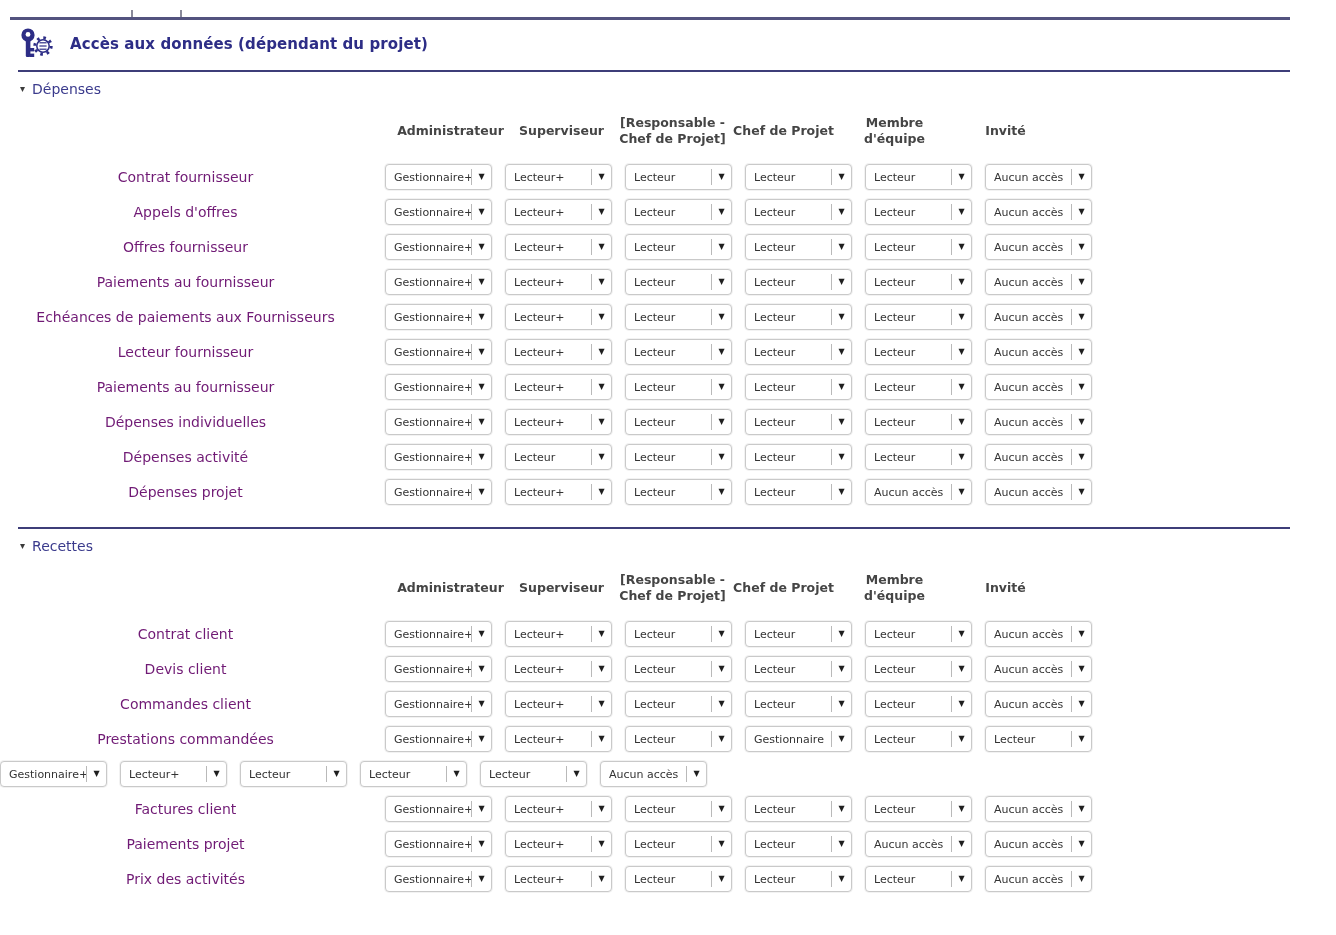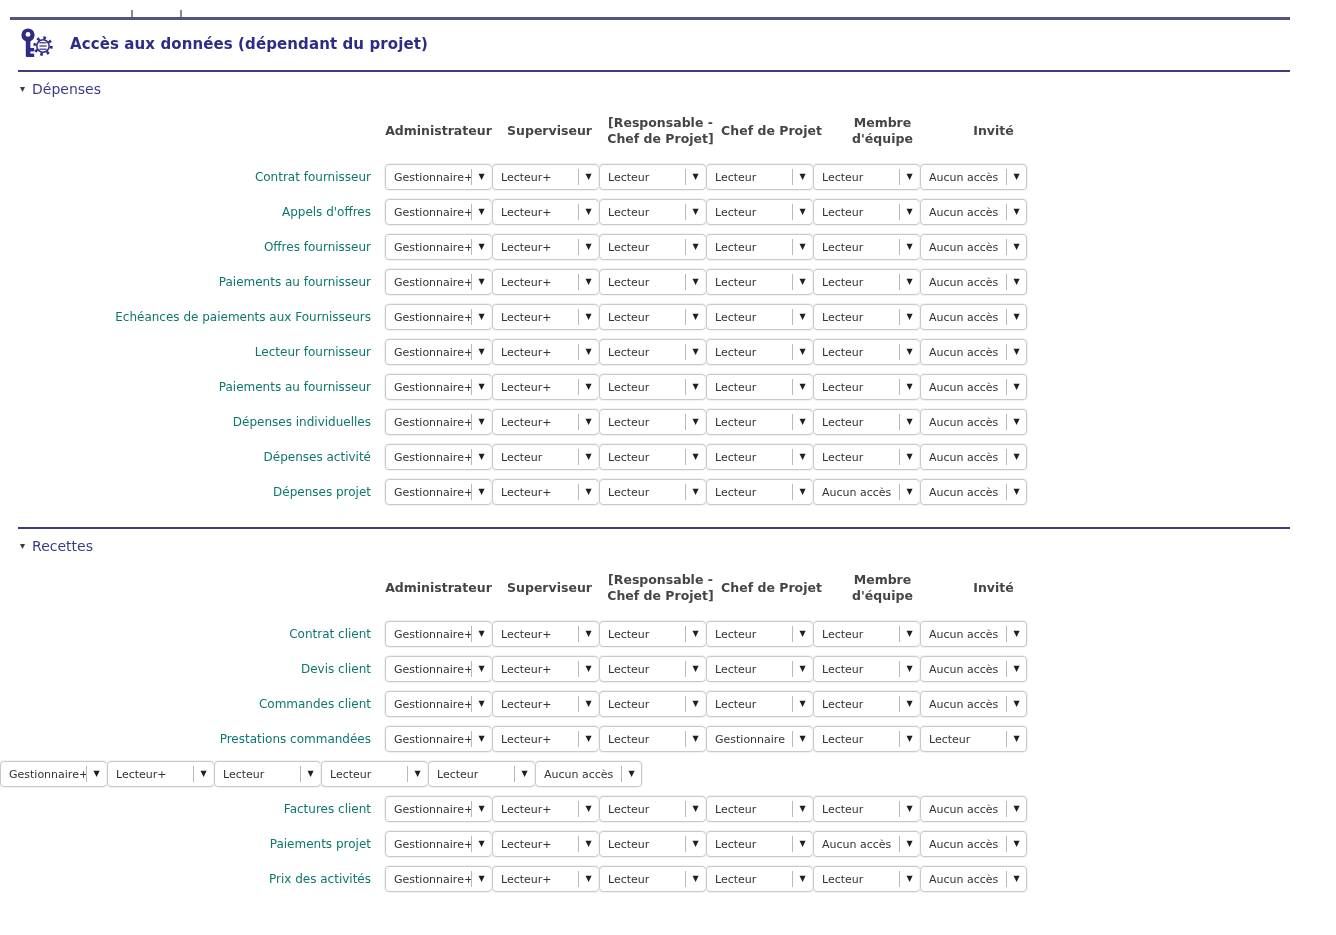--- a/index.html
+++ b/index.html
@@ -20,34 +20,34 @@
 
   .section-rule { height:2px; background:#3d3d79; margin:0 46px 0 18px; }
 
   .section-title {
     display:flex; align-items:center; gap:7px; margin:9px 0 8px 20px;
     color:#3a3a8c; font-size:14px; cursor:pointer; width:max-content;
   }
   .section-title .tri { font-size:10px; color:#3b3b3b; line-height:1; }
 
   .grid { margin-bottom:22px; }
-  .header-row { display:flex; margin-bottom:7px; }
+  .header-row { display:flex; margin-bottom:7px;padding-left:12px; }
   .label-spacer { width:385px; flex:none; }
   .col-headers { display:flex; gap:4px; }
   .col-header {
     width:107px; min-height:52px; display:flex; align-items:center; justify-content:center;
     text-align:center; font-weight:bold; font-size:12.5px; color:#454545; line-height:1.25;
   }
 
   .row { display:flex; align-items:center; height:26px; margin-bottom:9px; }
   .row-label {
-    width:385px; flex:none; text-align:right; padding-right:14px;
-    font-size:12px; color:#0f766e;
+    width:385px; flex:none; text-align:center; padding-right:14px;
+    font-size:14px; color:#701a75;
   }
-  .cells { display:flex; gap:0; }
+  .cells { display:flex; gap:13px; }
   .select {
     width:107px; height:26px; display:flex; align-items:center;
     border:1px solid #c9c9c9; border-radius:4px; background:#fff; cursor:pointer;
     box-shadow:0 0 0 1px #f2f2f2;
   }
   .sel-text {
     flex:1; font-size:11px; color:#333; padding-left:8px; padding-right:1px;
     white-space:nowrap; overflow:hidden;
   }
   .sel-btn {

